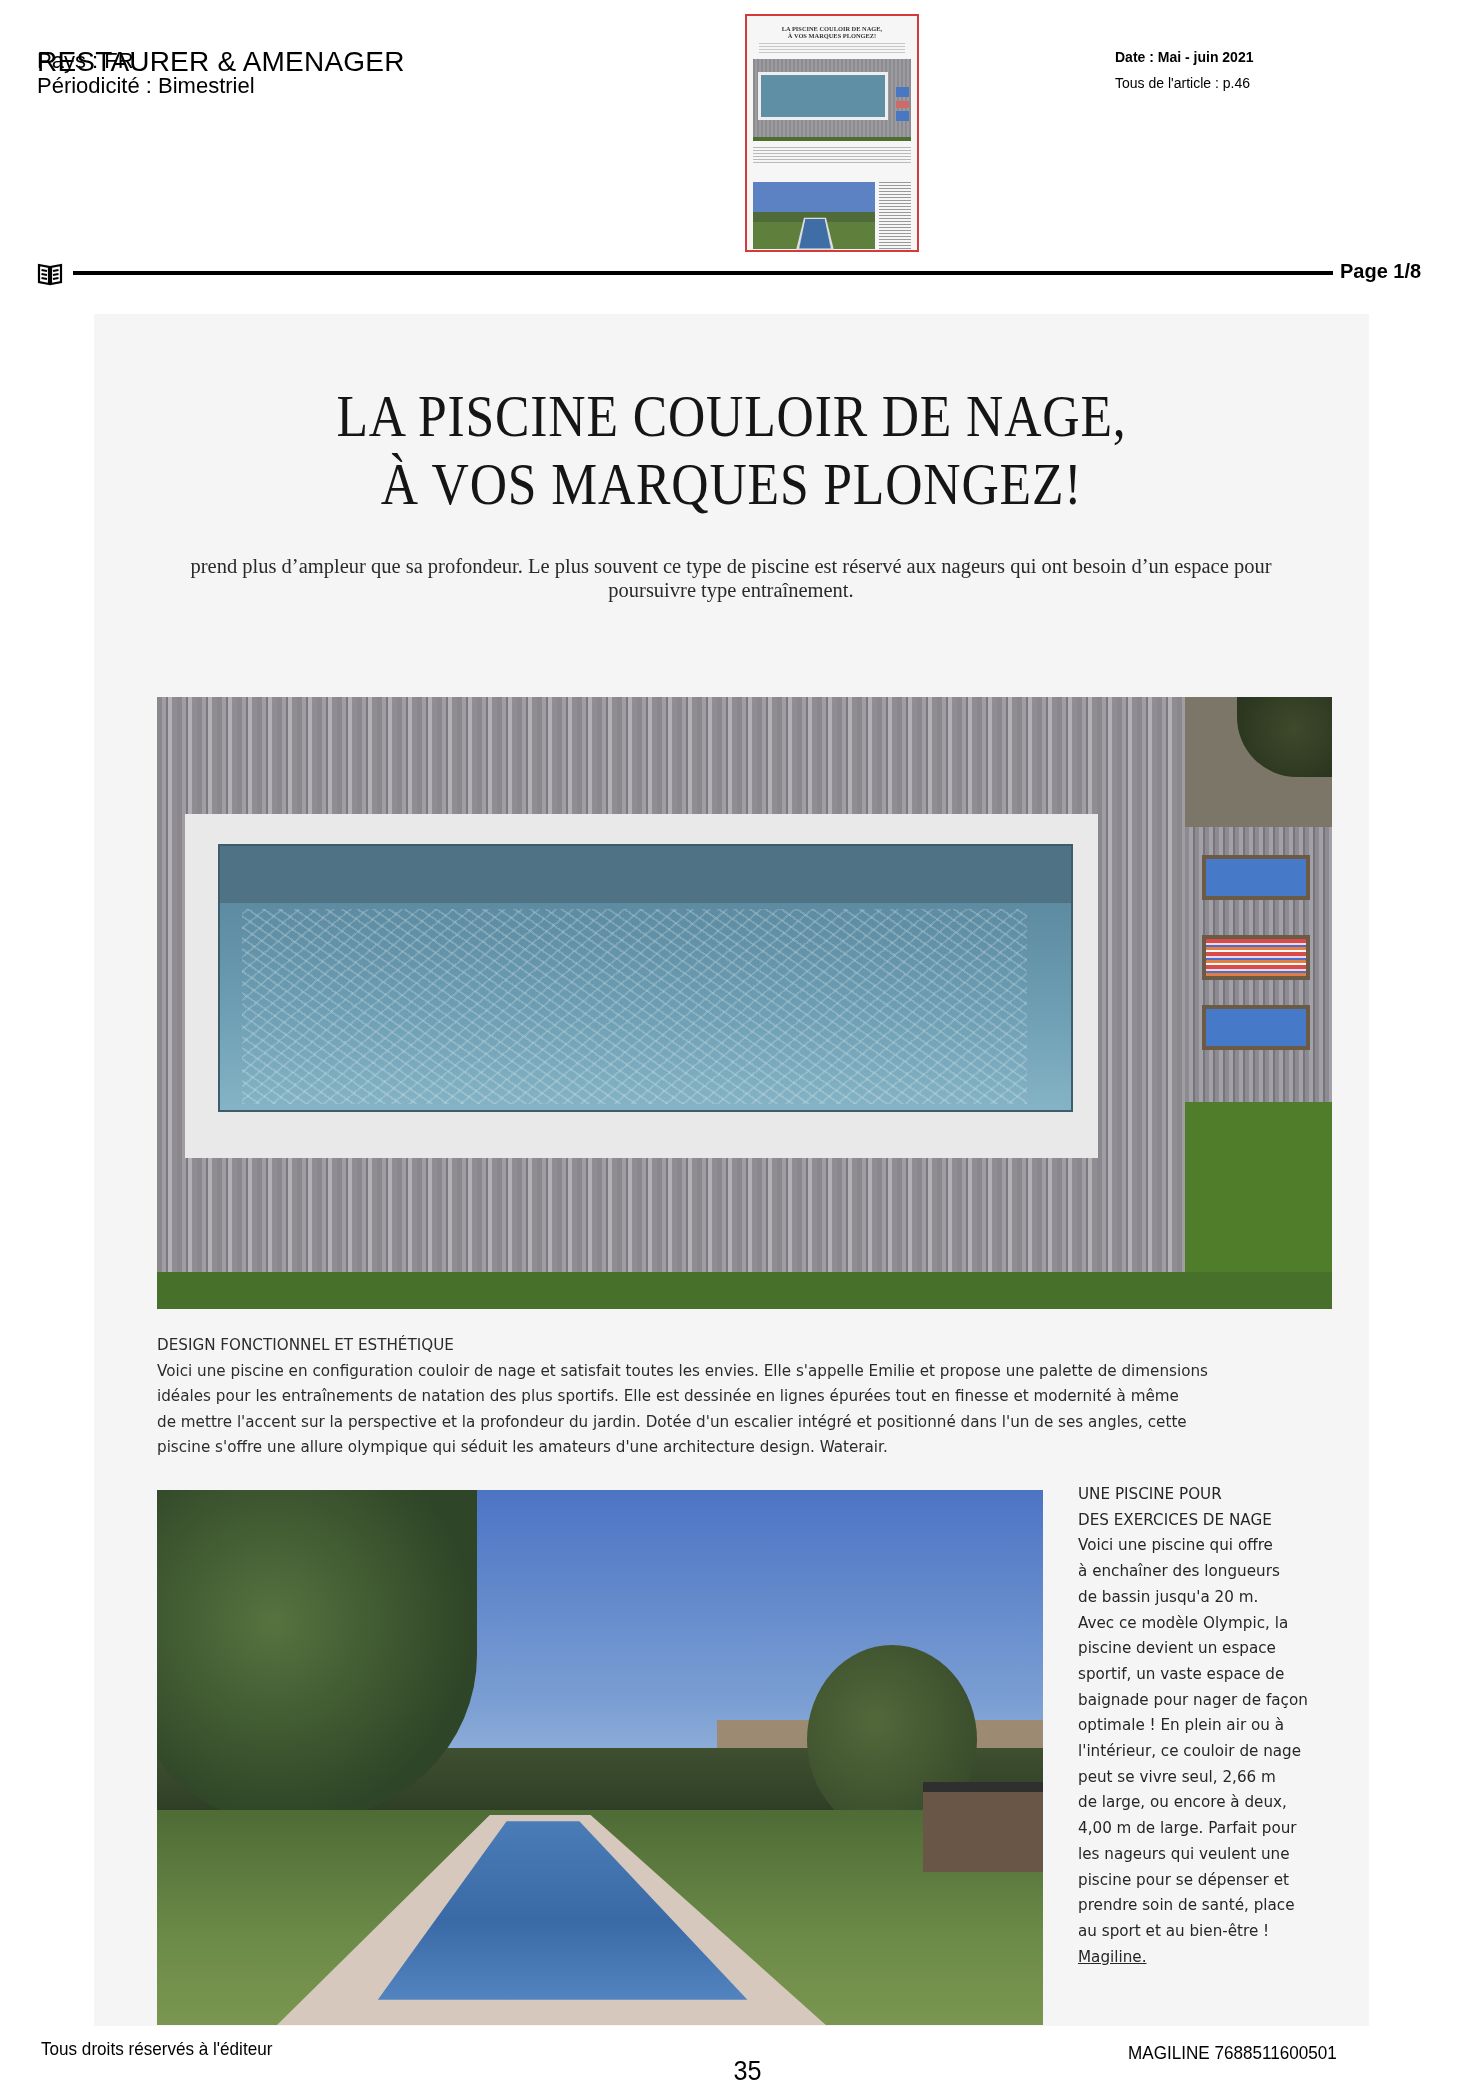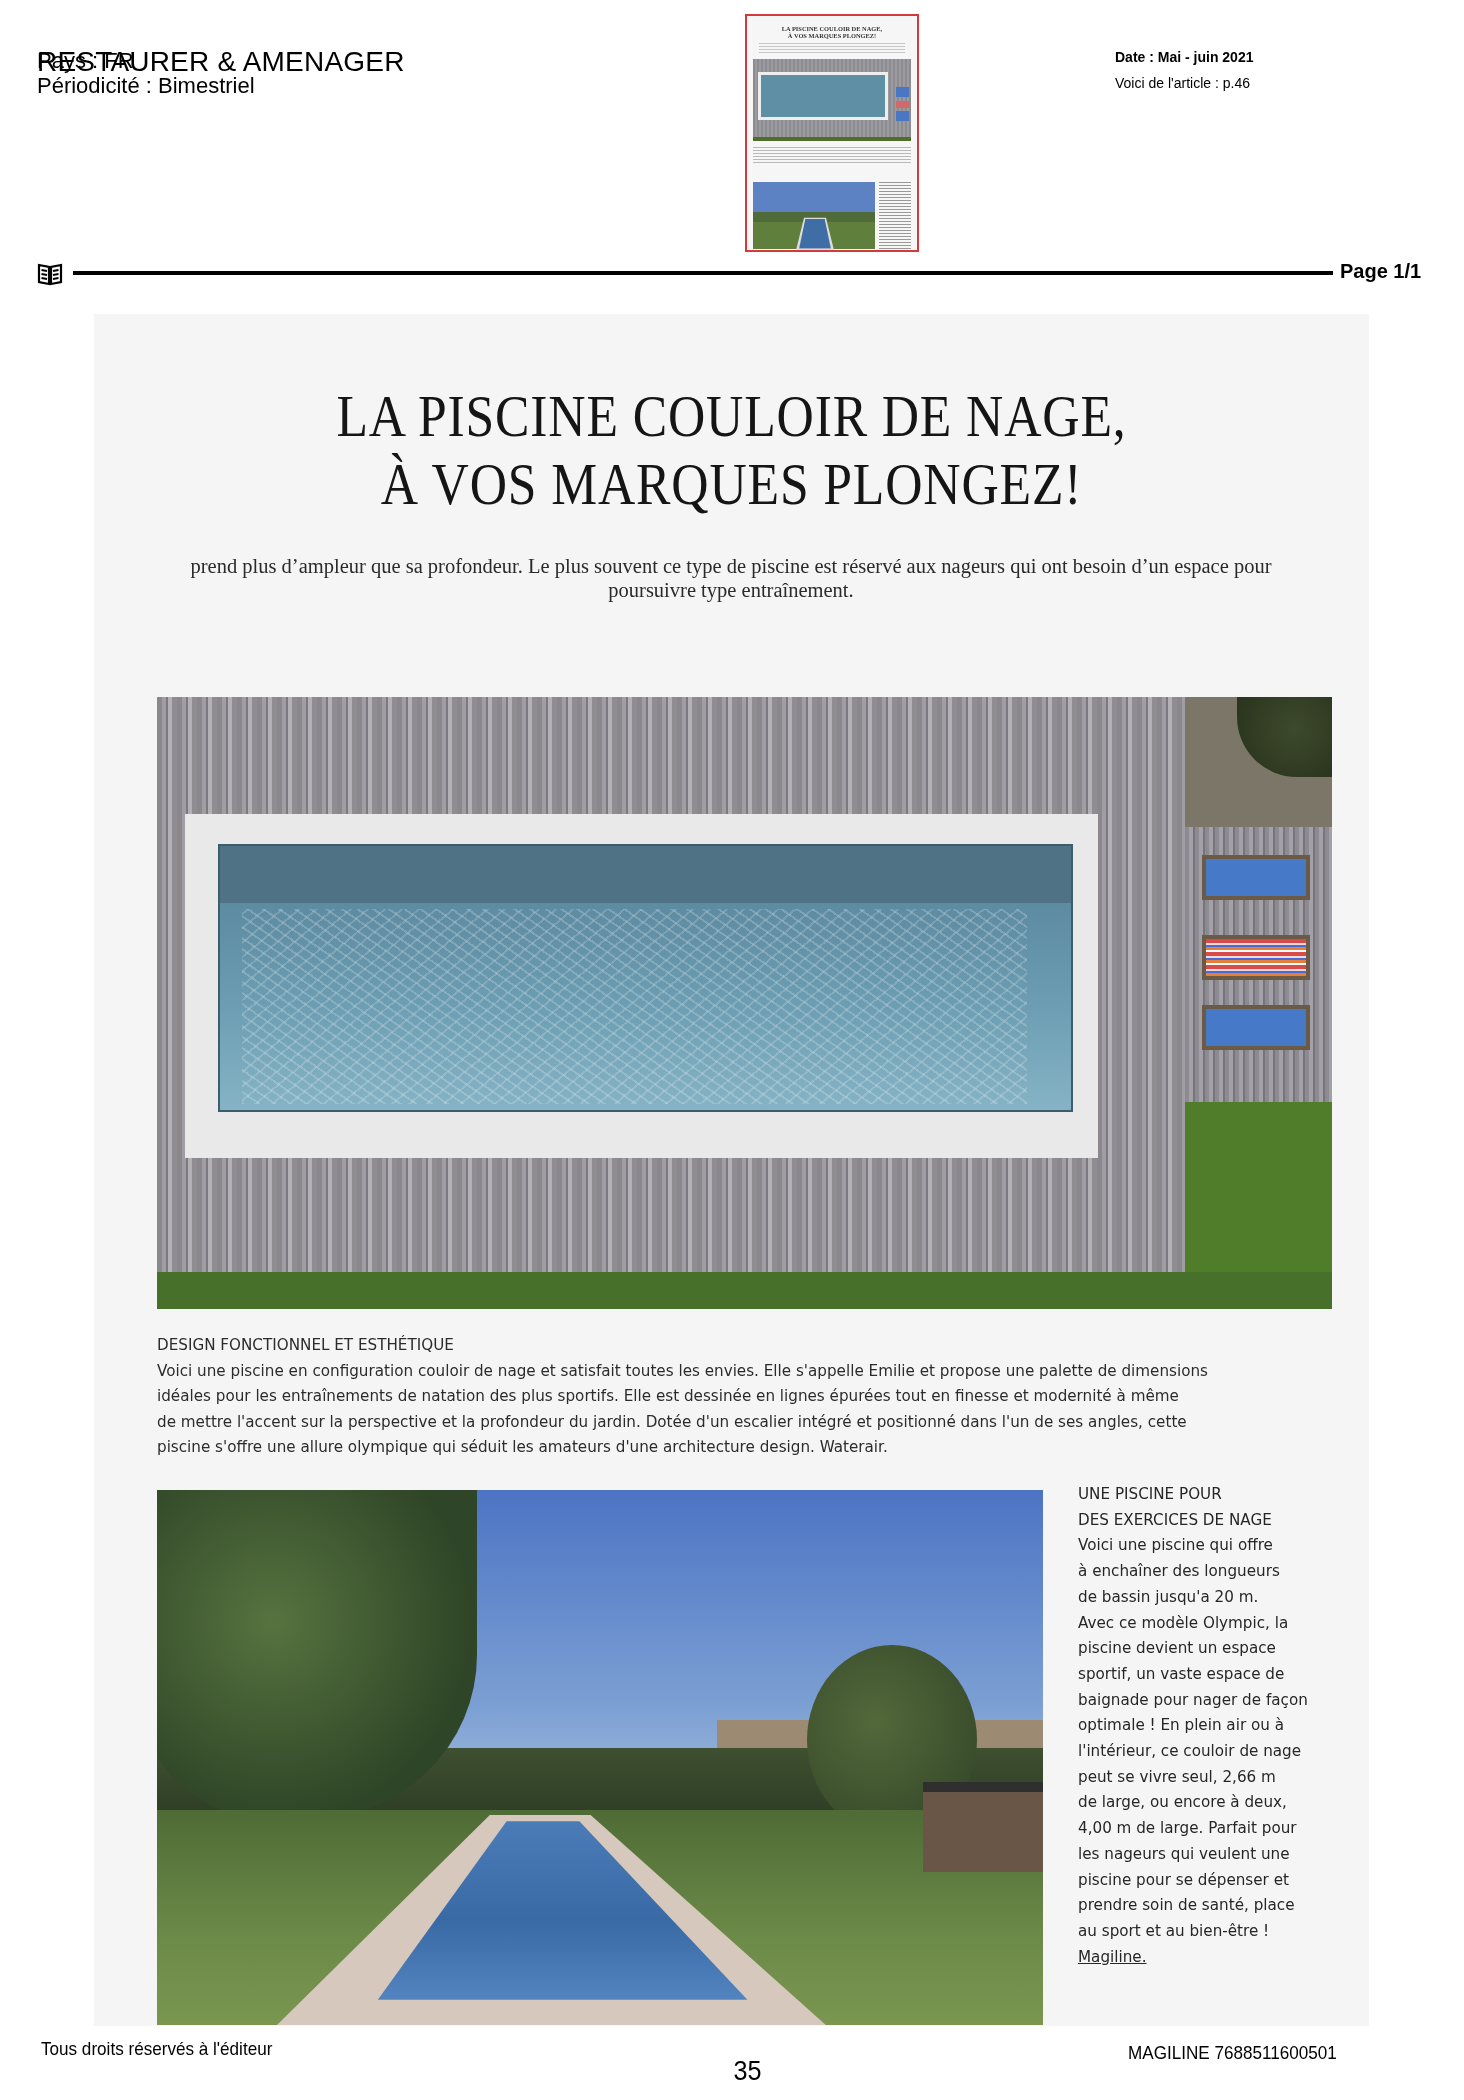--- a/index.html
+++ b/index.html
@@ -132,29 +132,29 @@
   </div>
   <div class="t-lines2"></div>
   <div class="t-img2">
       <div class="lane"></div>
     </div>
   <div class="t-col"></div>
 </div>
 
 <div class="date-block">
   <div class="date">Date : Mai - juin 2021</div>
-  <div>Voici de l'article : p.46</div>
+  <div>Tous de l'article : p.46</div>
 </div>
 
 <svg class="rule-icon" viewBox="0 0 26 24">
   <path d="M2 3 L12 5 L12 22 L2 20 Z M24 3 L14 5 L14 22 L24 20 Z" fill="none" stroke="#000" stroke-width="2.2"></path>
   <path d="M4.5 8 L10 9 M4.5 12 L10 13 M4.5 16 L10 17 M21.5 8 L16 9 M21.5 12 L16 13 M21.5 16 L16 17" stroke="#000" stroke-width="1.8"></path>
 </svg>
 <div class="rule"></div>
-<div class="page-count">Page 1/1</div>
+<div class="page-count">Page 1/8</div>
 
 <div class="scan">
 
   <div class="headline">
     <div>LA PISCINE COULOIR DE NAGE,</div>
     <div>À VOS MARQUES PLONGEZ!</div>
   </div>
 
   <div class="intro">
     <div>prend plus d’ampleur que sa profondeur. Le plus souvent ce type de piscine est réservé aux nageurs qui ont besoin d’un espace pour</div>

